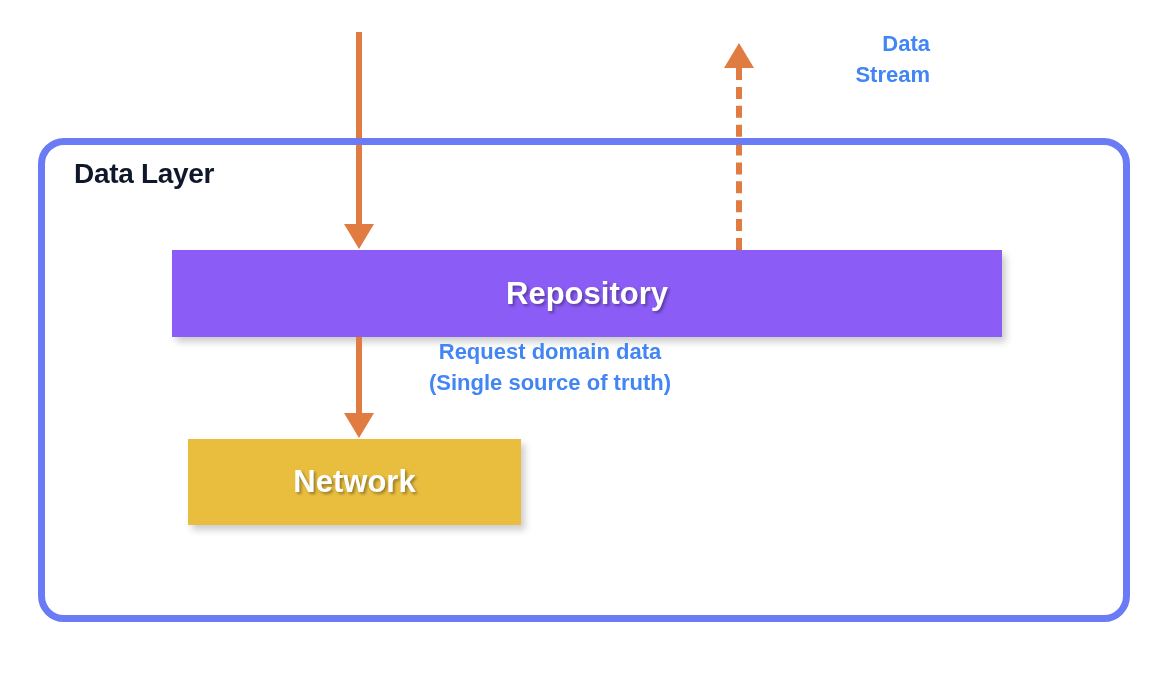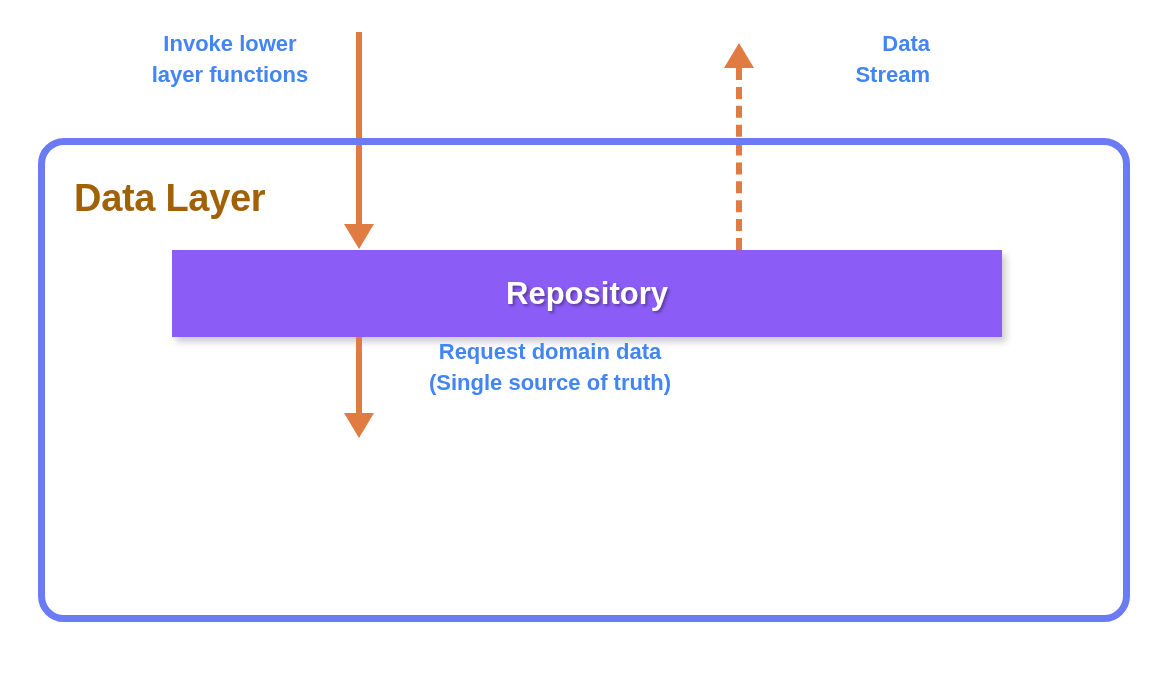--- a/index.html
+++ b/index.html
@@ -27,26 +27,25 @@
     height: 484px;
     border: 7px solid #6B7BF5;
     border-radius: 26px;
     box-sizing: border-box;
     background: transparent;
   }
   .layer-title {
     position: absolute;
     left: 74px;
     top: 158px;
-    font-size: 38px;
+    font-size: 28px;
     font-weight: bold;
-    color: #a16207;
+    color: #0f172a;
     letter-spacing: -0.3px;
     white-space: nowrap;
-    margin-top: 19px;
   }
 
   
   .block {
     position: absolute;
     display: flex;
     align-items: center;
     justify-content: center;
     box-shadow: 4px 5px 7px rgba(0,0,0,0.20);
   }
@@ -158,22 +157,20 @@
   }
   .arrow-stream .arrow-head-up {
     left: 724px; top: 43px;
   }
 </style>
 </head>
 <body>
 
 <div id="canvas">
 
-  <div class="caption caption-invoke">Invoke lower
-layer functions</div>
 
   <div class="caption caption-stream">Data
 Stream</div>
 
   <div class="arrow arrow-invoke">
     <div class="arrow-line"></div>
     <div class="arrow-head-down"></div>
   </div>
 
   <div class="arrow arrow-stream">
@@ -189,15 +186,18 @@
   </div>
 
   <div class="arrow arrow-request">
     <div class="arrow-line"></div>
     <div class="arrow-head-down"></div>
   </div>
 
   <div class="caption caption-request">Request domain data
 (Single source of truth)</div>
 
+  <div class="block network-block">
+    <span class="block-label">Network</span>
+  </div>
 
 
 </div>
 
 </body></html>

